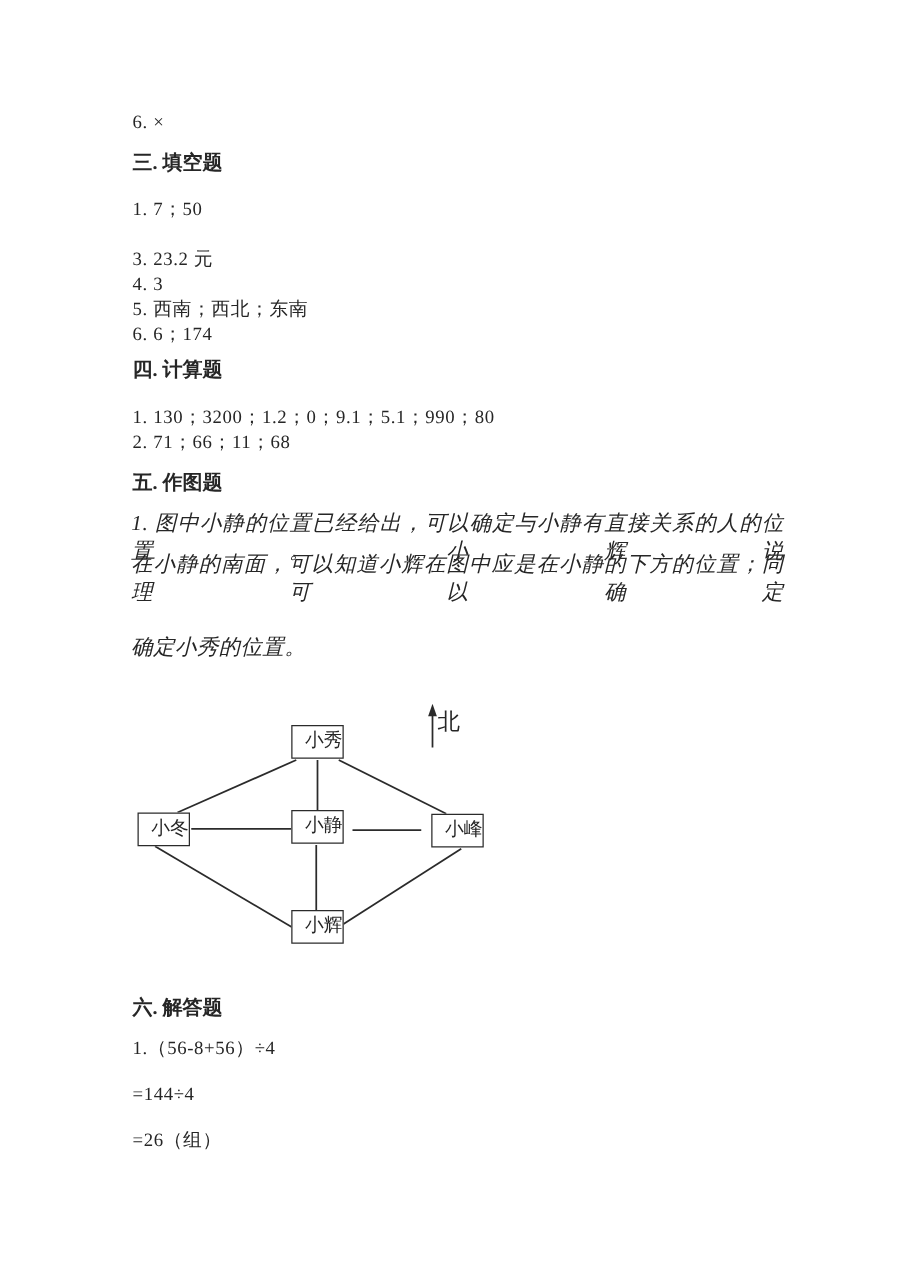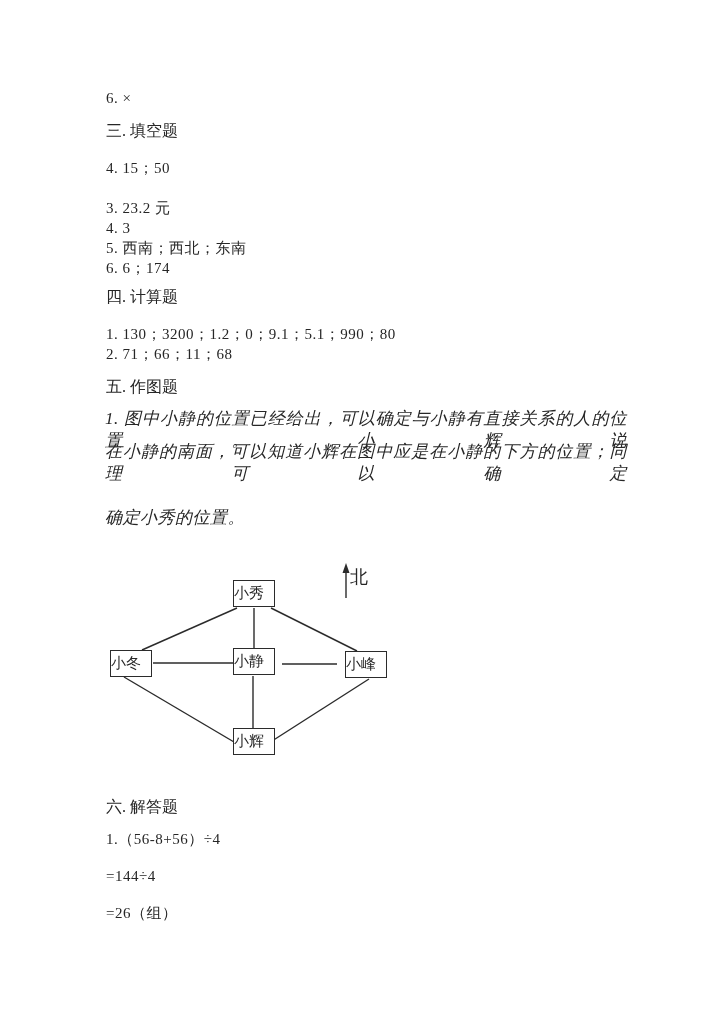--- a/index.html
+++ b/index.html
@@ -21,21 +21,21 @@
     left: 106px;
     font-size: 15px;
     line-height: 20px;
     white-space: pre;
     letter-spacing: 0.5px;
   }
   .heading {
     position: absolute;
     left: 106px;
     font-size: 16px;
-    font-weight: normal;
+    font-weight: bold;
     line-height: 22px;
     white-space: pre;
   }
   .para-line {
     position: absolute;
     left: 105px;
     width: 522px;
     font-size: 17px;
     line-height: 22px;
     text-align: justify;
@@ -61,21 +61,21 @@
   }
   .node {
     position: absolute;
     width: 42px;
     height: 27px;
     border: 1.5px solid #2b2b2b;
     background: #ffffff;
     box-sizing: border-box;
     font-size: 15px;
     line-height: 24px;
-    text-align: left;
+    text-align: right;
     white-space: nowrap;
   }
   .node-top    { left: 133px; top: 25px;  }
   .node-left   { left: 10px;  top: 95px;  }
   .node-center { left: 133px; top: 93px;  }
   .node-right  { left: 245px; top: 96px;  }
   .node-bottom { left: 133px; top: 173px; }
   .north-label {
     position: absolute;
     left: 250px;
@@ -85,21 +85,21 @@
   }
 </style>
 </head>
 <body>
 
 <div class="page">
 
   <div class="line" style="top:88px">6. ×</div>
 
   <div class="heading" style="top:120px">三. 填空题</div>
-  <div class="line" style="top:158px">4. 15；50</div>
+  <div class="line" style="top:158px">1. 7；50</div>
   <div class="line" style="top:198px">3. 23.2 元</div>
   <div class="line" style="top:218px">4. 3</div>
   <div class="line" style="top:238px">5. 西南；西北；东南</div>
   <div class="line" style="top:258px">6. 6；174</div>
 
   <div class="heading" style="top:286px">四. 计算题</div>
   <div class="line" style="top:324px">1. 130；3200；1.2；0；9.1；5.1；990；80</div>
   <div class="line" style="top:344px">2. 71；66；11；68</div>
 
   <div class="heading" style="top:376px">五. 作图题</div>

